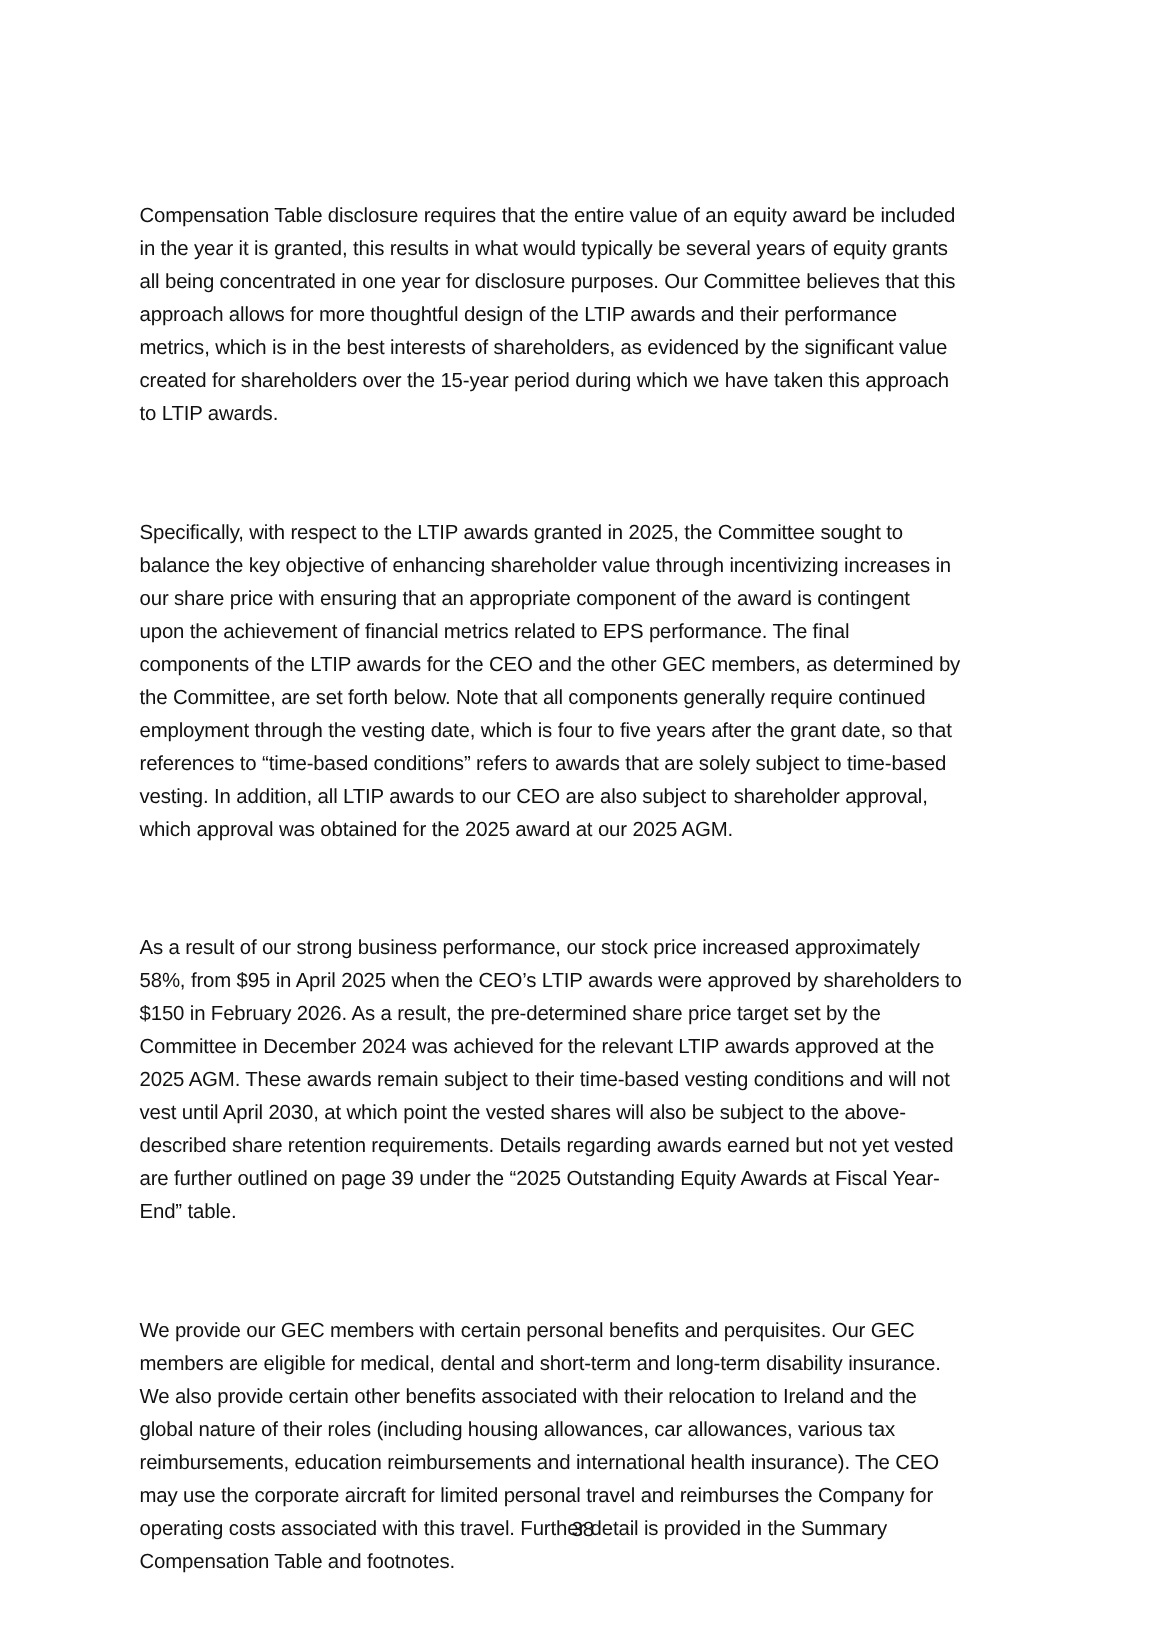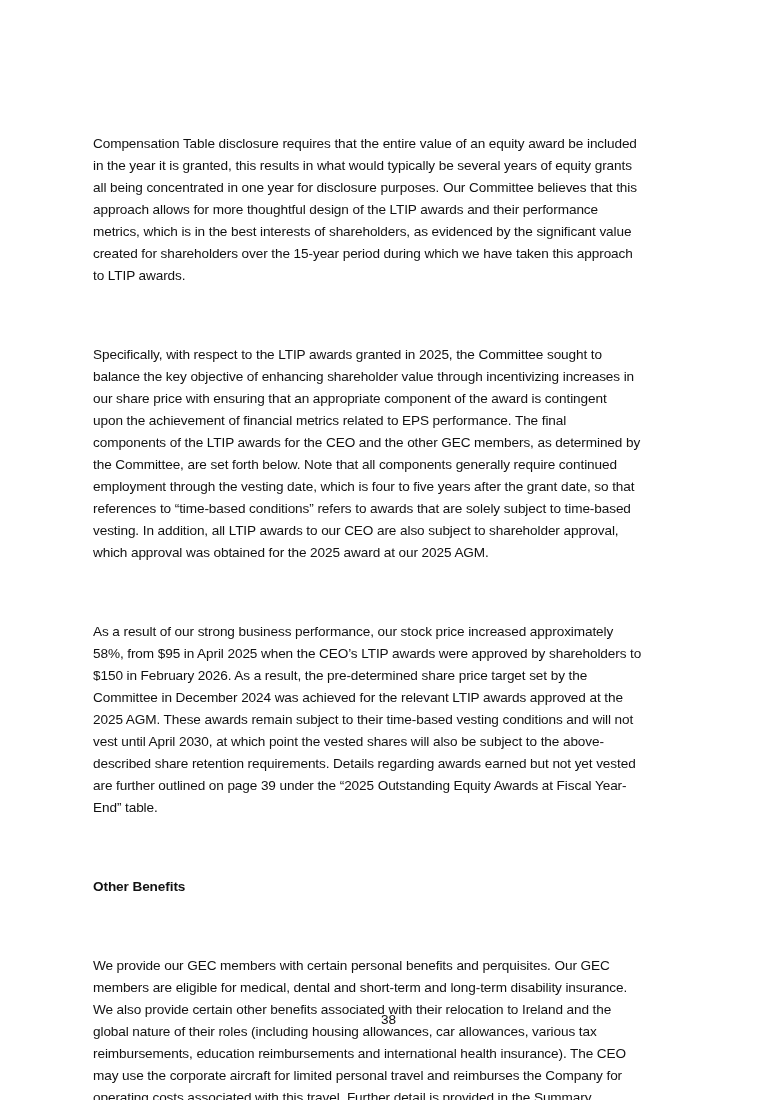--- a/index.html
+++ b/index.html
@@ -73,21 +73,20 @@
 which approval was obtained for the 2025 award at our 2025 AGM.</p>
     <p>As a result of our strong business performance, our stock price increased approximately
 58%, from $95 in April 2025 when the CEO’s LTIP awards were approved by shareholders to
 $150 in February 2026. As a result, the pre-determined share price target set by the
 Committee in December 2024 was achieved for the relevant LTIP awards approved at the
 2025 AGM. These awards remain subject to their time-based vesting conditions and will not
 vest until April 2030, at which point the vested shares will also be subject to the above-
 described share retention requirements. Details regarding awards earned but not yet vested
 are further outlined on page 39 under the “2025 Outstanding Equity Awards at Fiscal Year-
 End” table.</p>
-    <h2>Other Benefits</h2>
     <p>We provide our GEC members with certain personal benefits and perquisites. Our GEC
 members are eligible for medical, dental and short-term and long-term disability insurance.
 We also provide certain other benefits associated with their relocation to Ireland and the
 global nature of their roles (including housing allowances, car allowances, various tax
 reimbursements, education reimbursements and international health insurance). The CEO
 may use the corporate aircraft for limited personal travel and reimburses the Company for
 operating costs associated with this travel. Further detail is provided in the Summary
 Compensation Table and footnotes.</p>
   </div>
   <div class="page-number">38</div>

